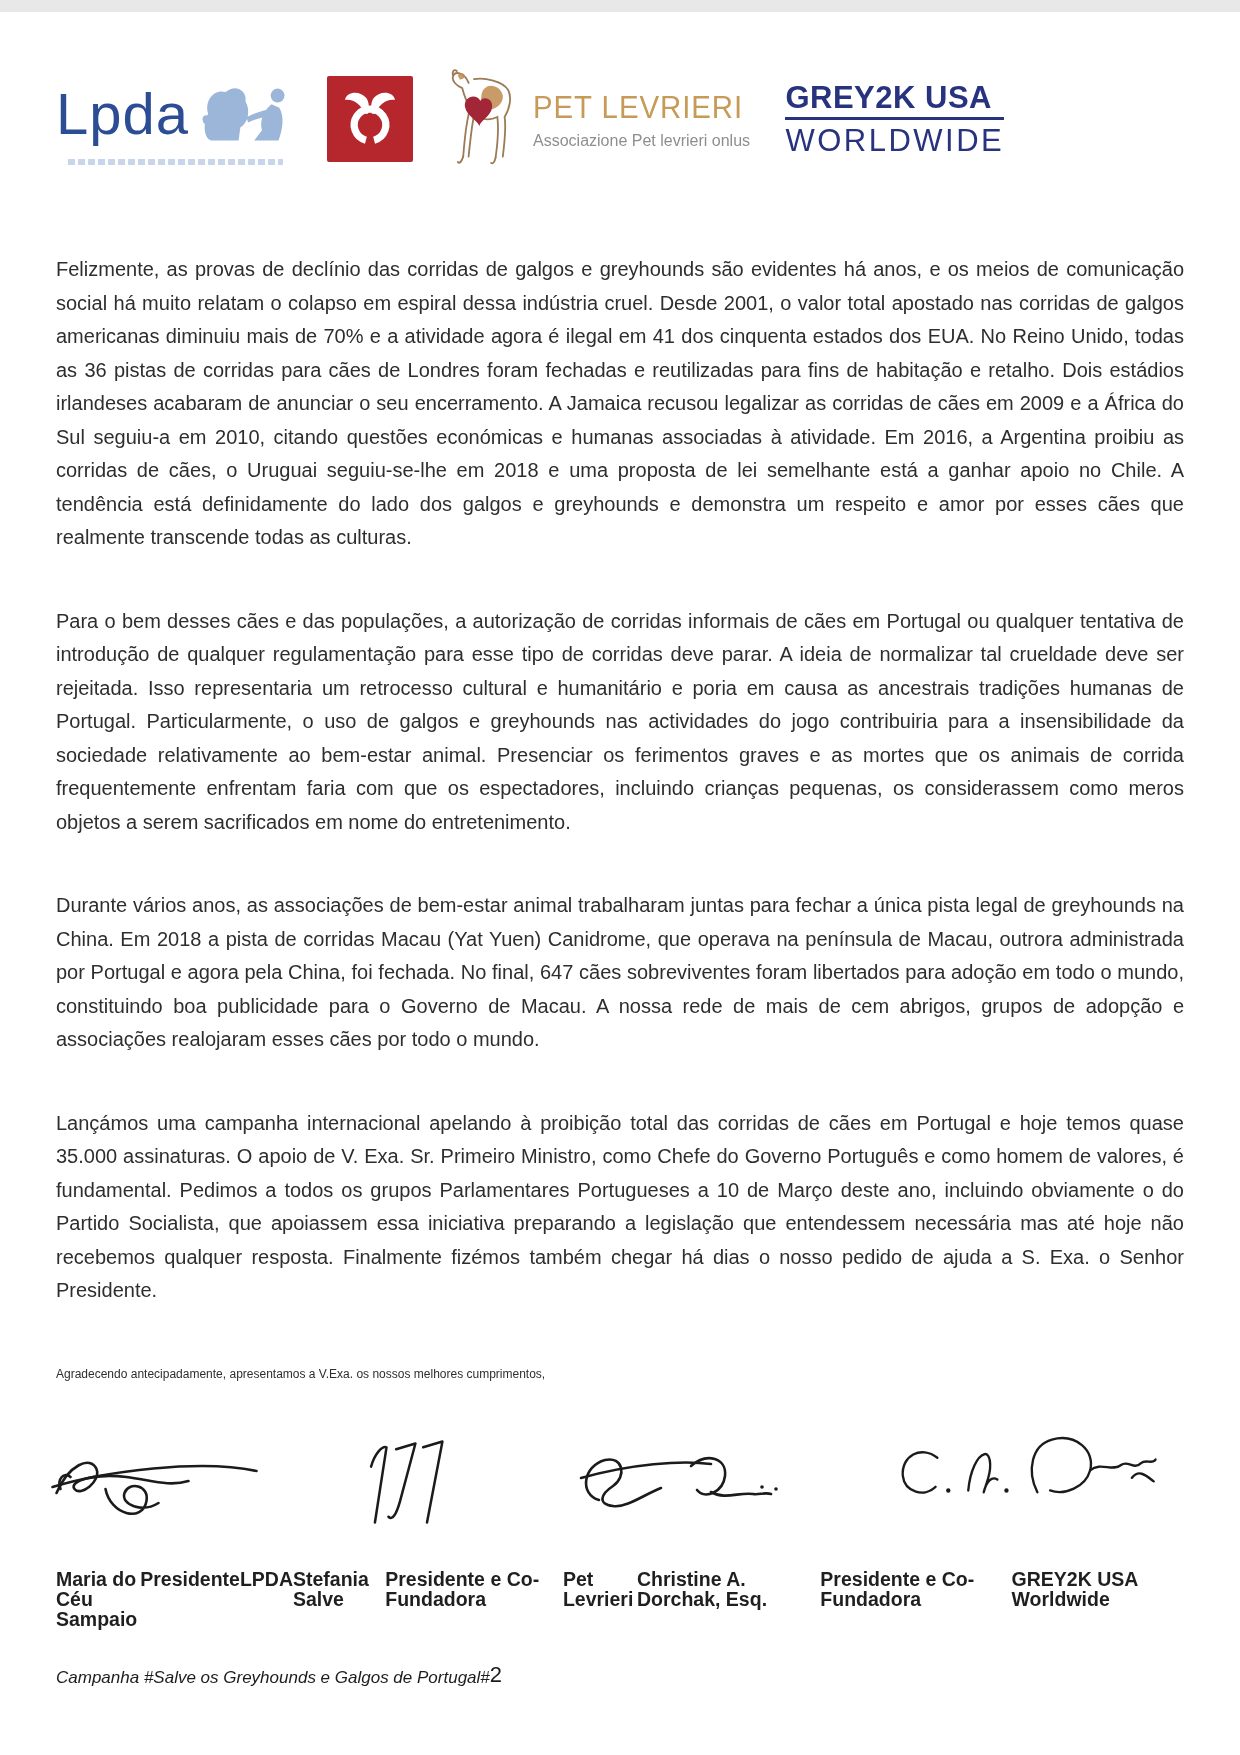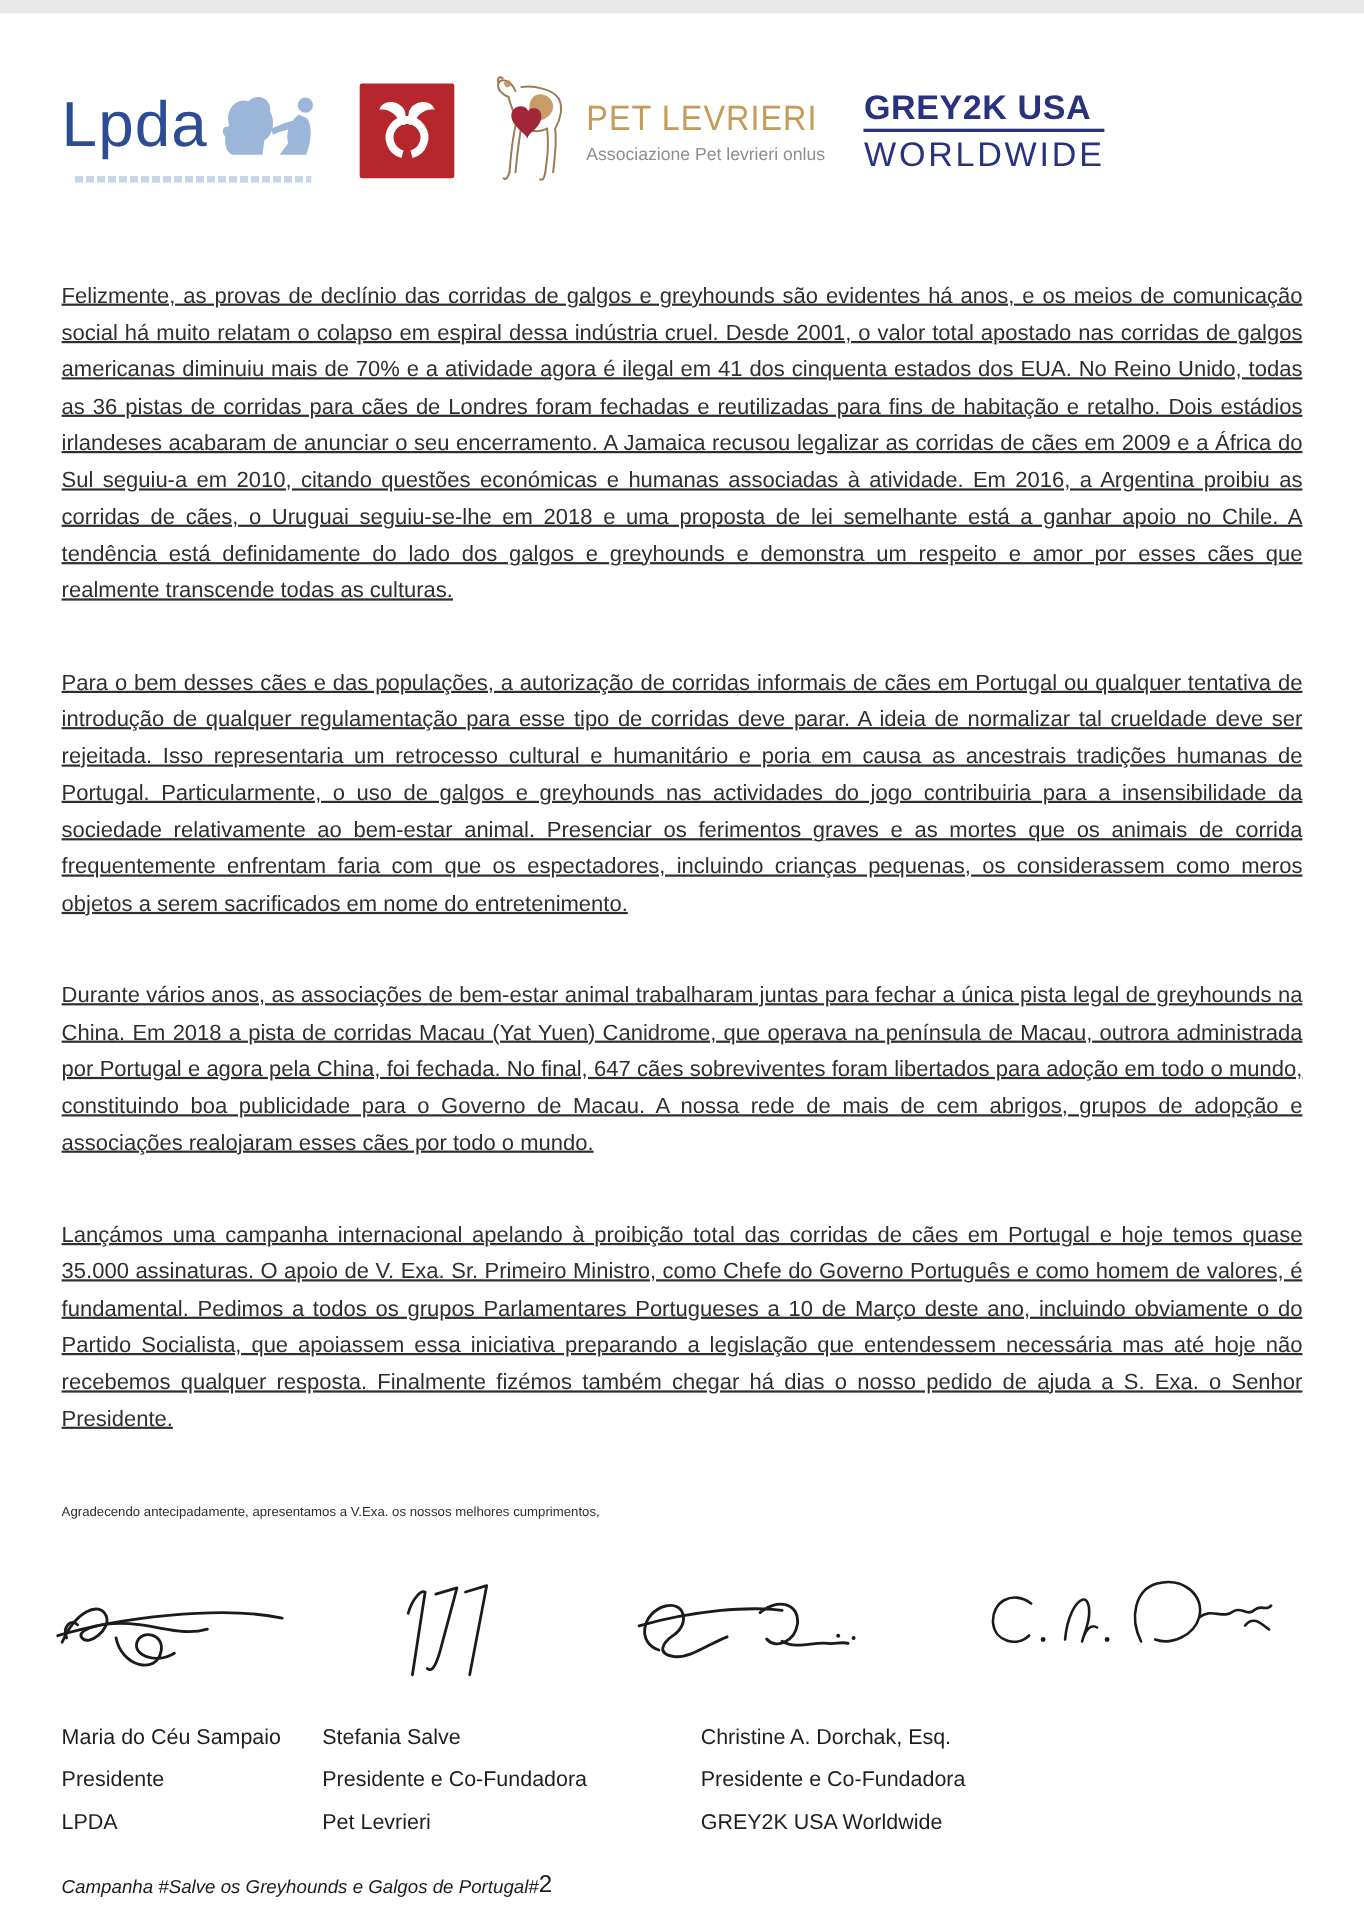--- a/index.html
+++ b/index.html
@@ -26,35 +26,35 @@
   .petlev-text{display:flex;flex-direction:column;}
   .petlev-word{font-size:32px;color:#c69a57;letter-spacing:1px;transform:scaleX(.92);transform-origin:left;white-space:nowrap;}
   .petlev-sub{font-size:16px;color:#8e8e8e;margin-top:6px;white-space:nowrap;}
   .grey2k{display:flex;align-items:center;gap:2px;}
   .grey2k-text{display:flex;flex-direction:column;line-height:1;}
   .grey2k-l1{font-size:31px;font-weight:bold;color:#28337f;letter-spacing:.5px;white-space:nowrap;}
   .grey2k-rule{height:3px;background:#28337f;margin:4px 0 5px;}
   .grey2k-l2{font-size:31px;color:#28337f;letter-spacing:2.5px;white-space:nowrap;}
   
   .body-text{margin-top:76px;}
-  .para{font-size:20px;line-height:33.5px;text-align:justify;margin:0 0 50px;text-decoration:underline;}
+  .para{font-size:20px;line-height:33.5px;text-align:justify;margin:0 0 50px;}
   .closing{font-size:12px;line-height:33.5px;margin:0;}
   
   .signatures{position:relative;height:120px;margin-top:26px;}
   .sig{position:absolute;bottom:6px;}
   .sig svg{display:block;}
   .sig path{fill:none;stroke:#1b1b1b;stroke-width:2.6;stroke-linecap:round;stroke-linejoin:round;}
   .sig circle{fill:#1b1b1b;}
   .sig-1{left:-8px;}
   .sig-2{left:290px;bottom:0;}
   .sig-3{left:505px;bottom:10px;}
   .sig-4{left:815px;bottom:12px;}
   
   .signatories{display:flex;margin-top:32px;}
-  .sgcol{display:flex;flex-direction:column;}
+  .sgcol{display:flex;flex-direction:row;font-weight:bold;}
   .sgcol-1{width:237px;}
   .sgcol-2{width:237px;}
   .sgcol-3{width:344px;}
   .sgcol-4{flex:1;}
   .sg-line{font-size:19.5px;color:#1f1f1f;line-height:20px;margin-bottom:19px;}
   
   .footer{display:flex;justify-content:flex-start;align-items:flex-end;margin-top:14px;}
   .campaign{font-style:italic;font-size:17px;color:#1c1c1c;}
   .page-number{font-size:22px;color:#1c1c1c;padding-right:4px;}
 </style>

